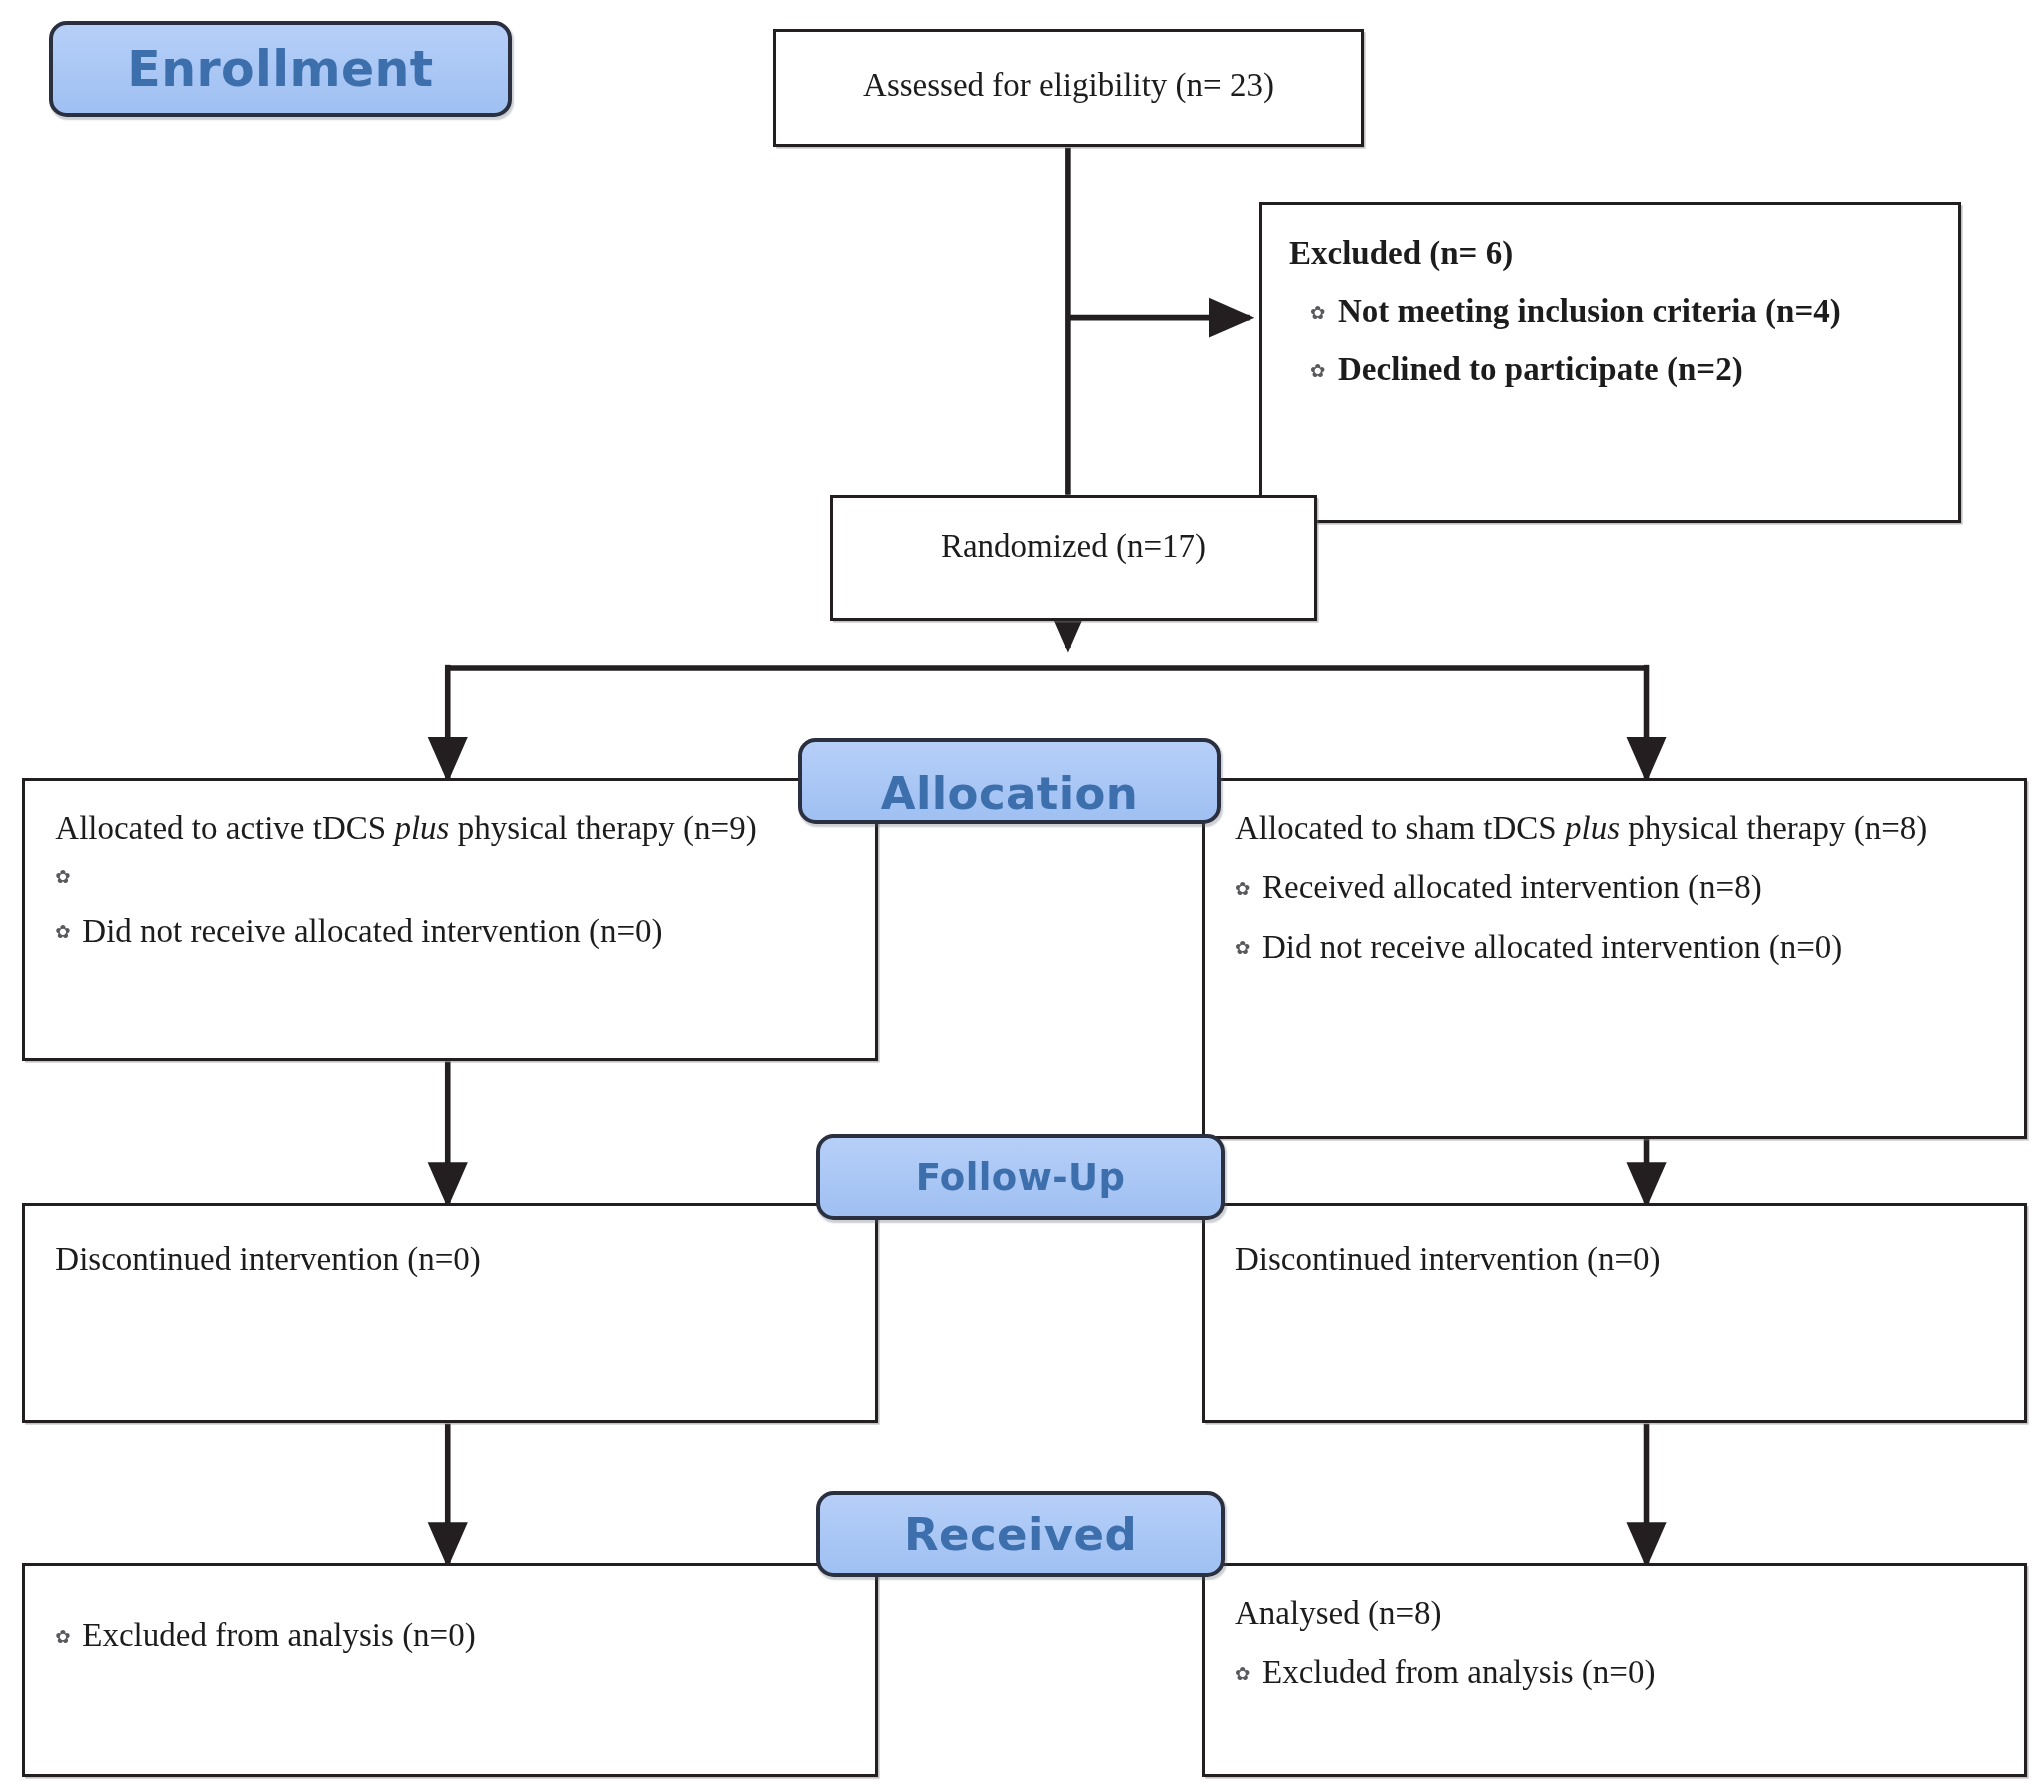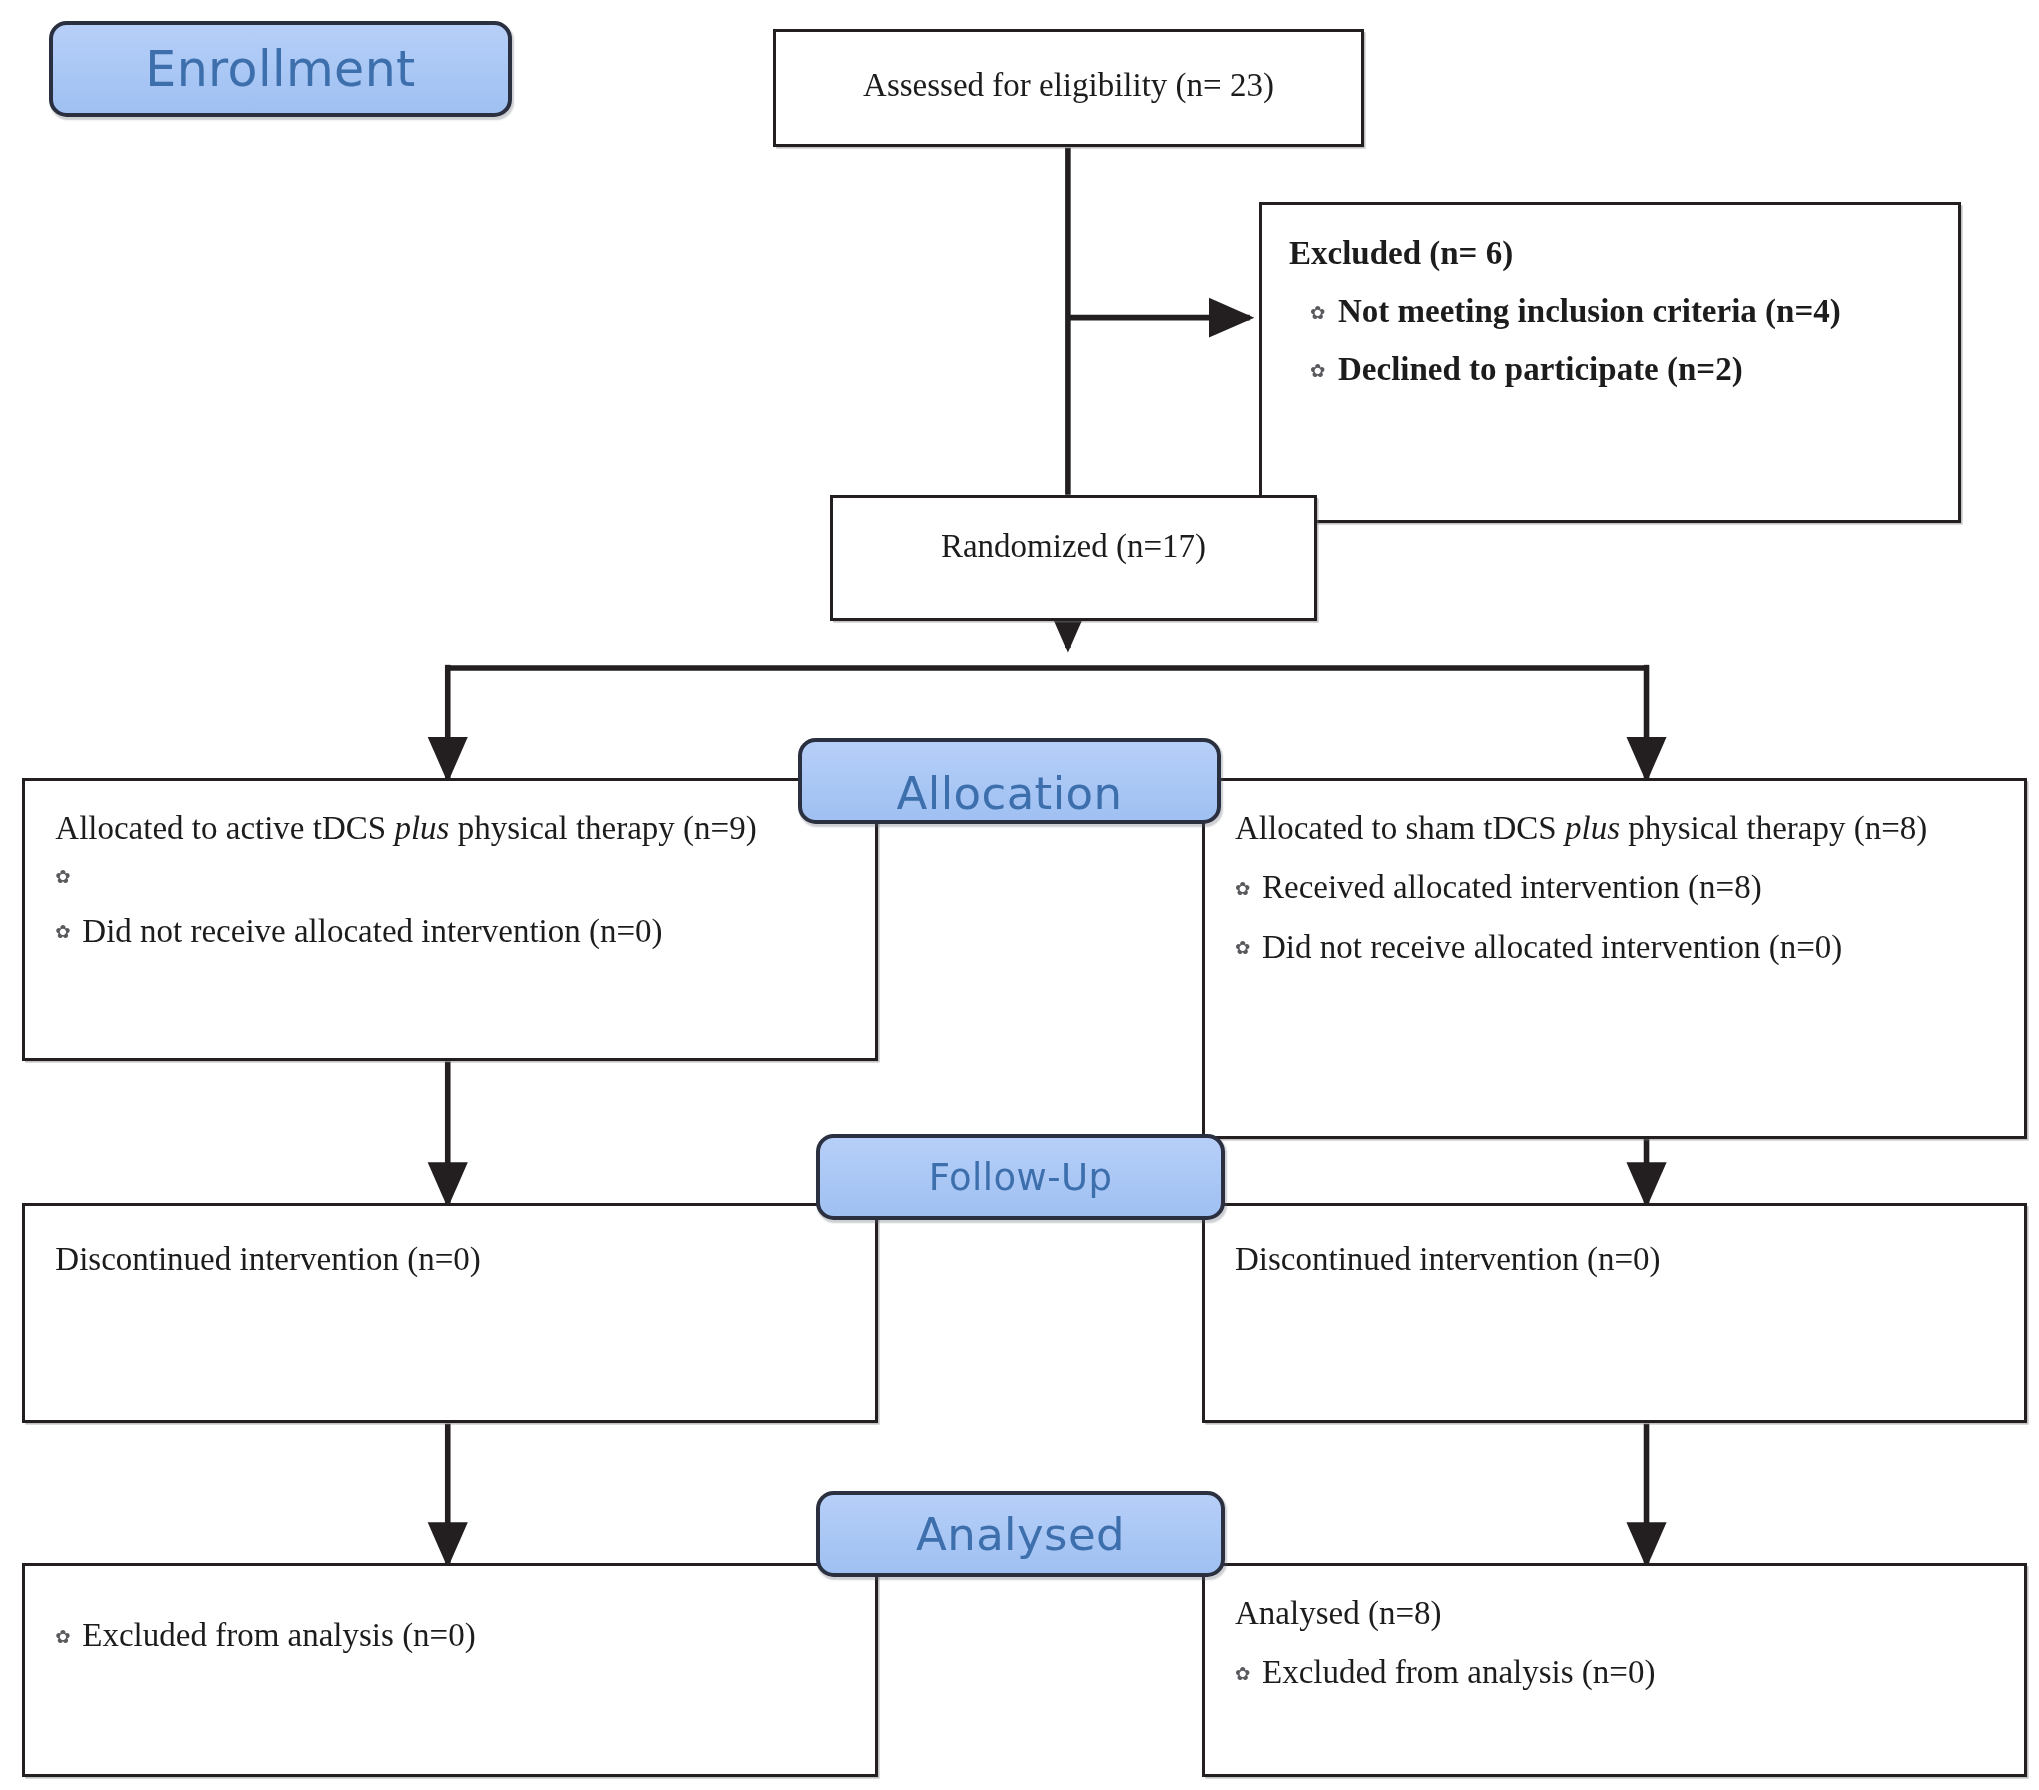--- a/index.html
+++ b/index.html
@@ -84,21 +84,21 @@
     border: 4px solid #2b3040;
     border-radius: 17.6px;
     display: flex;
     align-items: center;
     justify-content: center;
     z-index: 5;
     box-shadow: 1.6px 2.4px 1.6px rgba(90,95,110,0.30);
   }
   .stage-pill span {
     font-family: "DejaVu Sans", sans-serif;
-    font-weight: normal;
+    font-weight: bold;
     color: #3d6fad;
     letter-spacing: 0.4px;
   }
 </style>
 </head>
 <body>
 
 <div id="flow-root">
 
   <svg id="flow-svg" viewBox="0 0 2556 2244">
@@ -135,21 +135,21 @@
 
   <div class="stage-pill" style="left:798px; top:738px; width:423px; height:86px;align-items:flex-end;">
     <span style="font-size:45px;">Allocation</span>
   </div>
 
   <div class="stage-pill" style="left:816px; top:1134px; width:409px; height:86px;">
     <span style="font-size:37px;">Follow-Up</span>
   </div>
 
   <div class="stage-pill" style="left:816px; top:1491px; width:409px; height:86px;">
-    <span style="font-size:45px;">Analysed</span>
+    <span style="font-size:45px;">Received</span>
   </div>
 
   <div class="node-box" style="left:773px; top:29px; width:591px; height:118px;">
     <div class="box-pad" style="top:35px; left:0; right:0;">
       <span class="node-text centered line-item" style="display:block;">Assessed for eligibility (n= 23)</span>
     </div>
   </div>
 
   <div class="node-box" style="left:1259px; top:202px; width:702px; height:321px;font-weight:bold;">
     <div class="box-pad" style="top:30px; left:27px; right:9.6px;">

